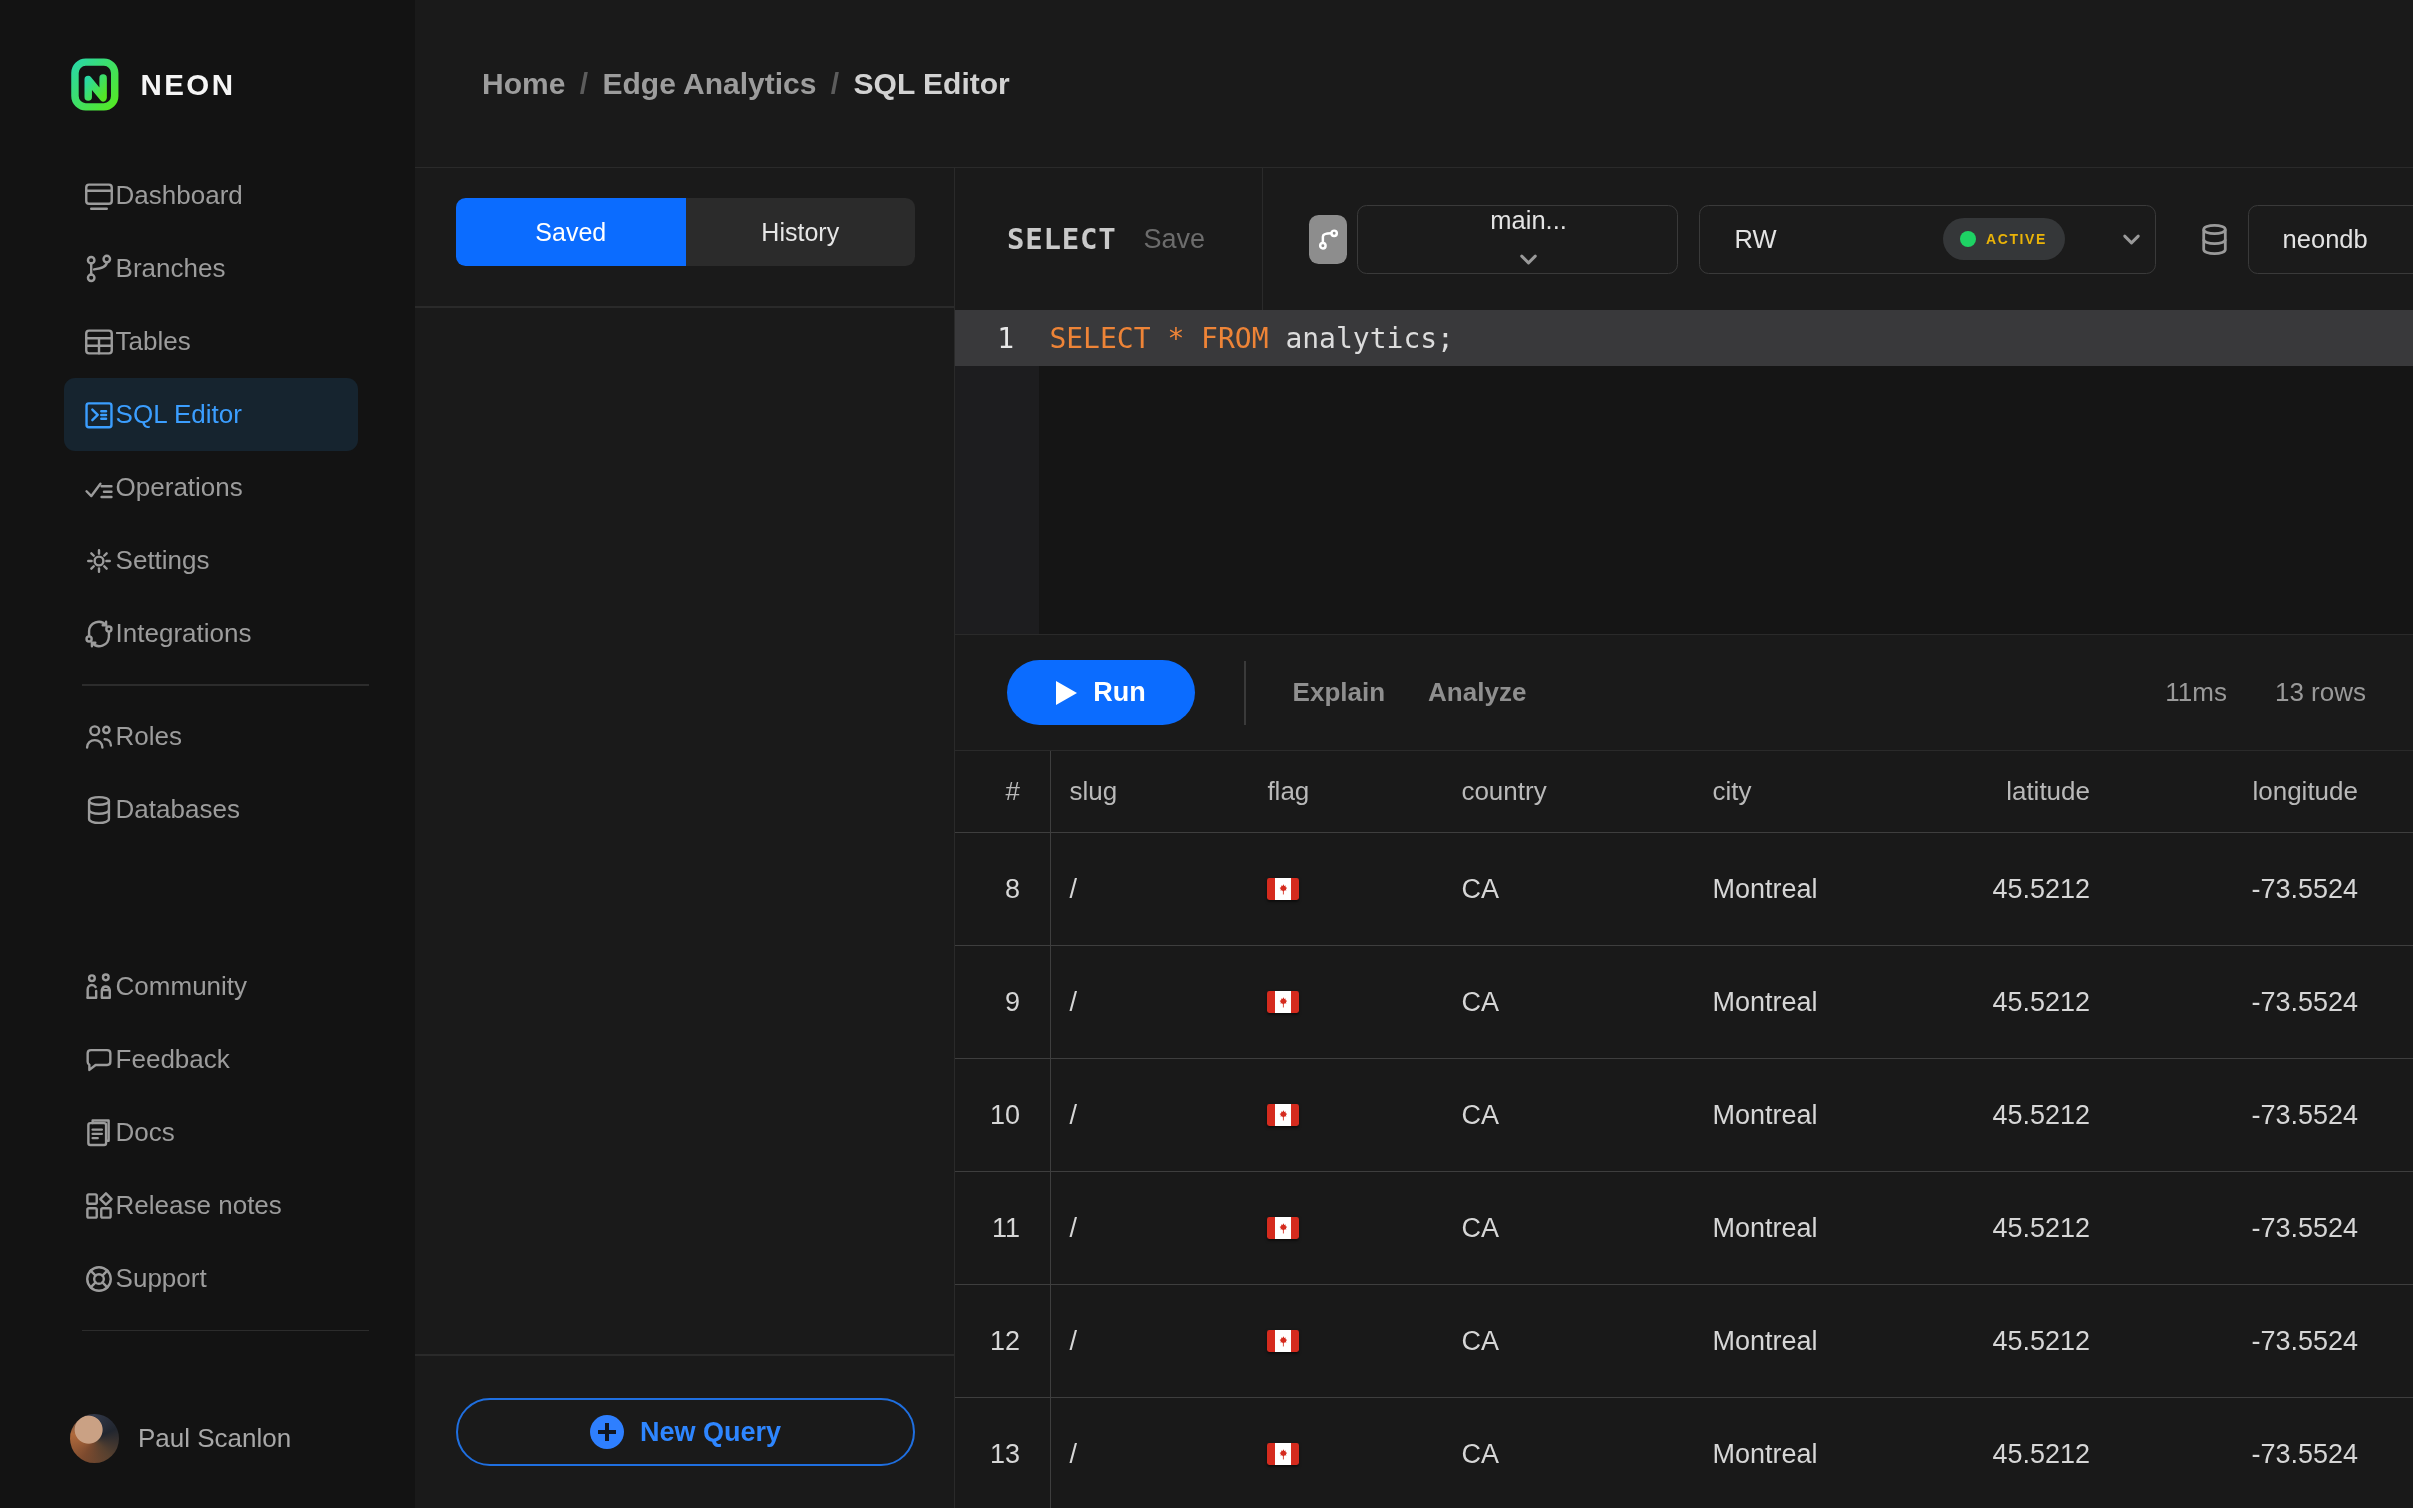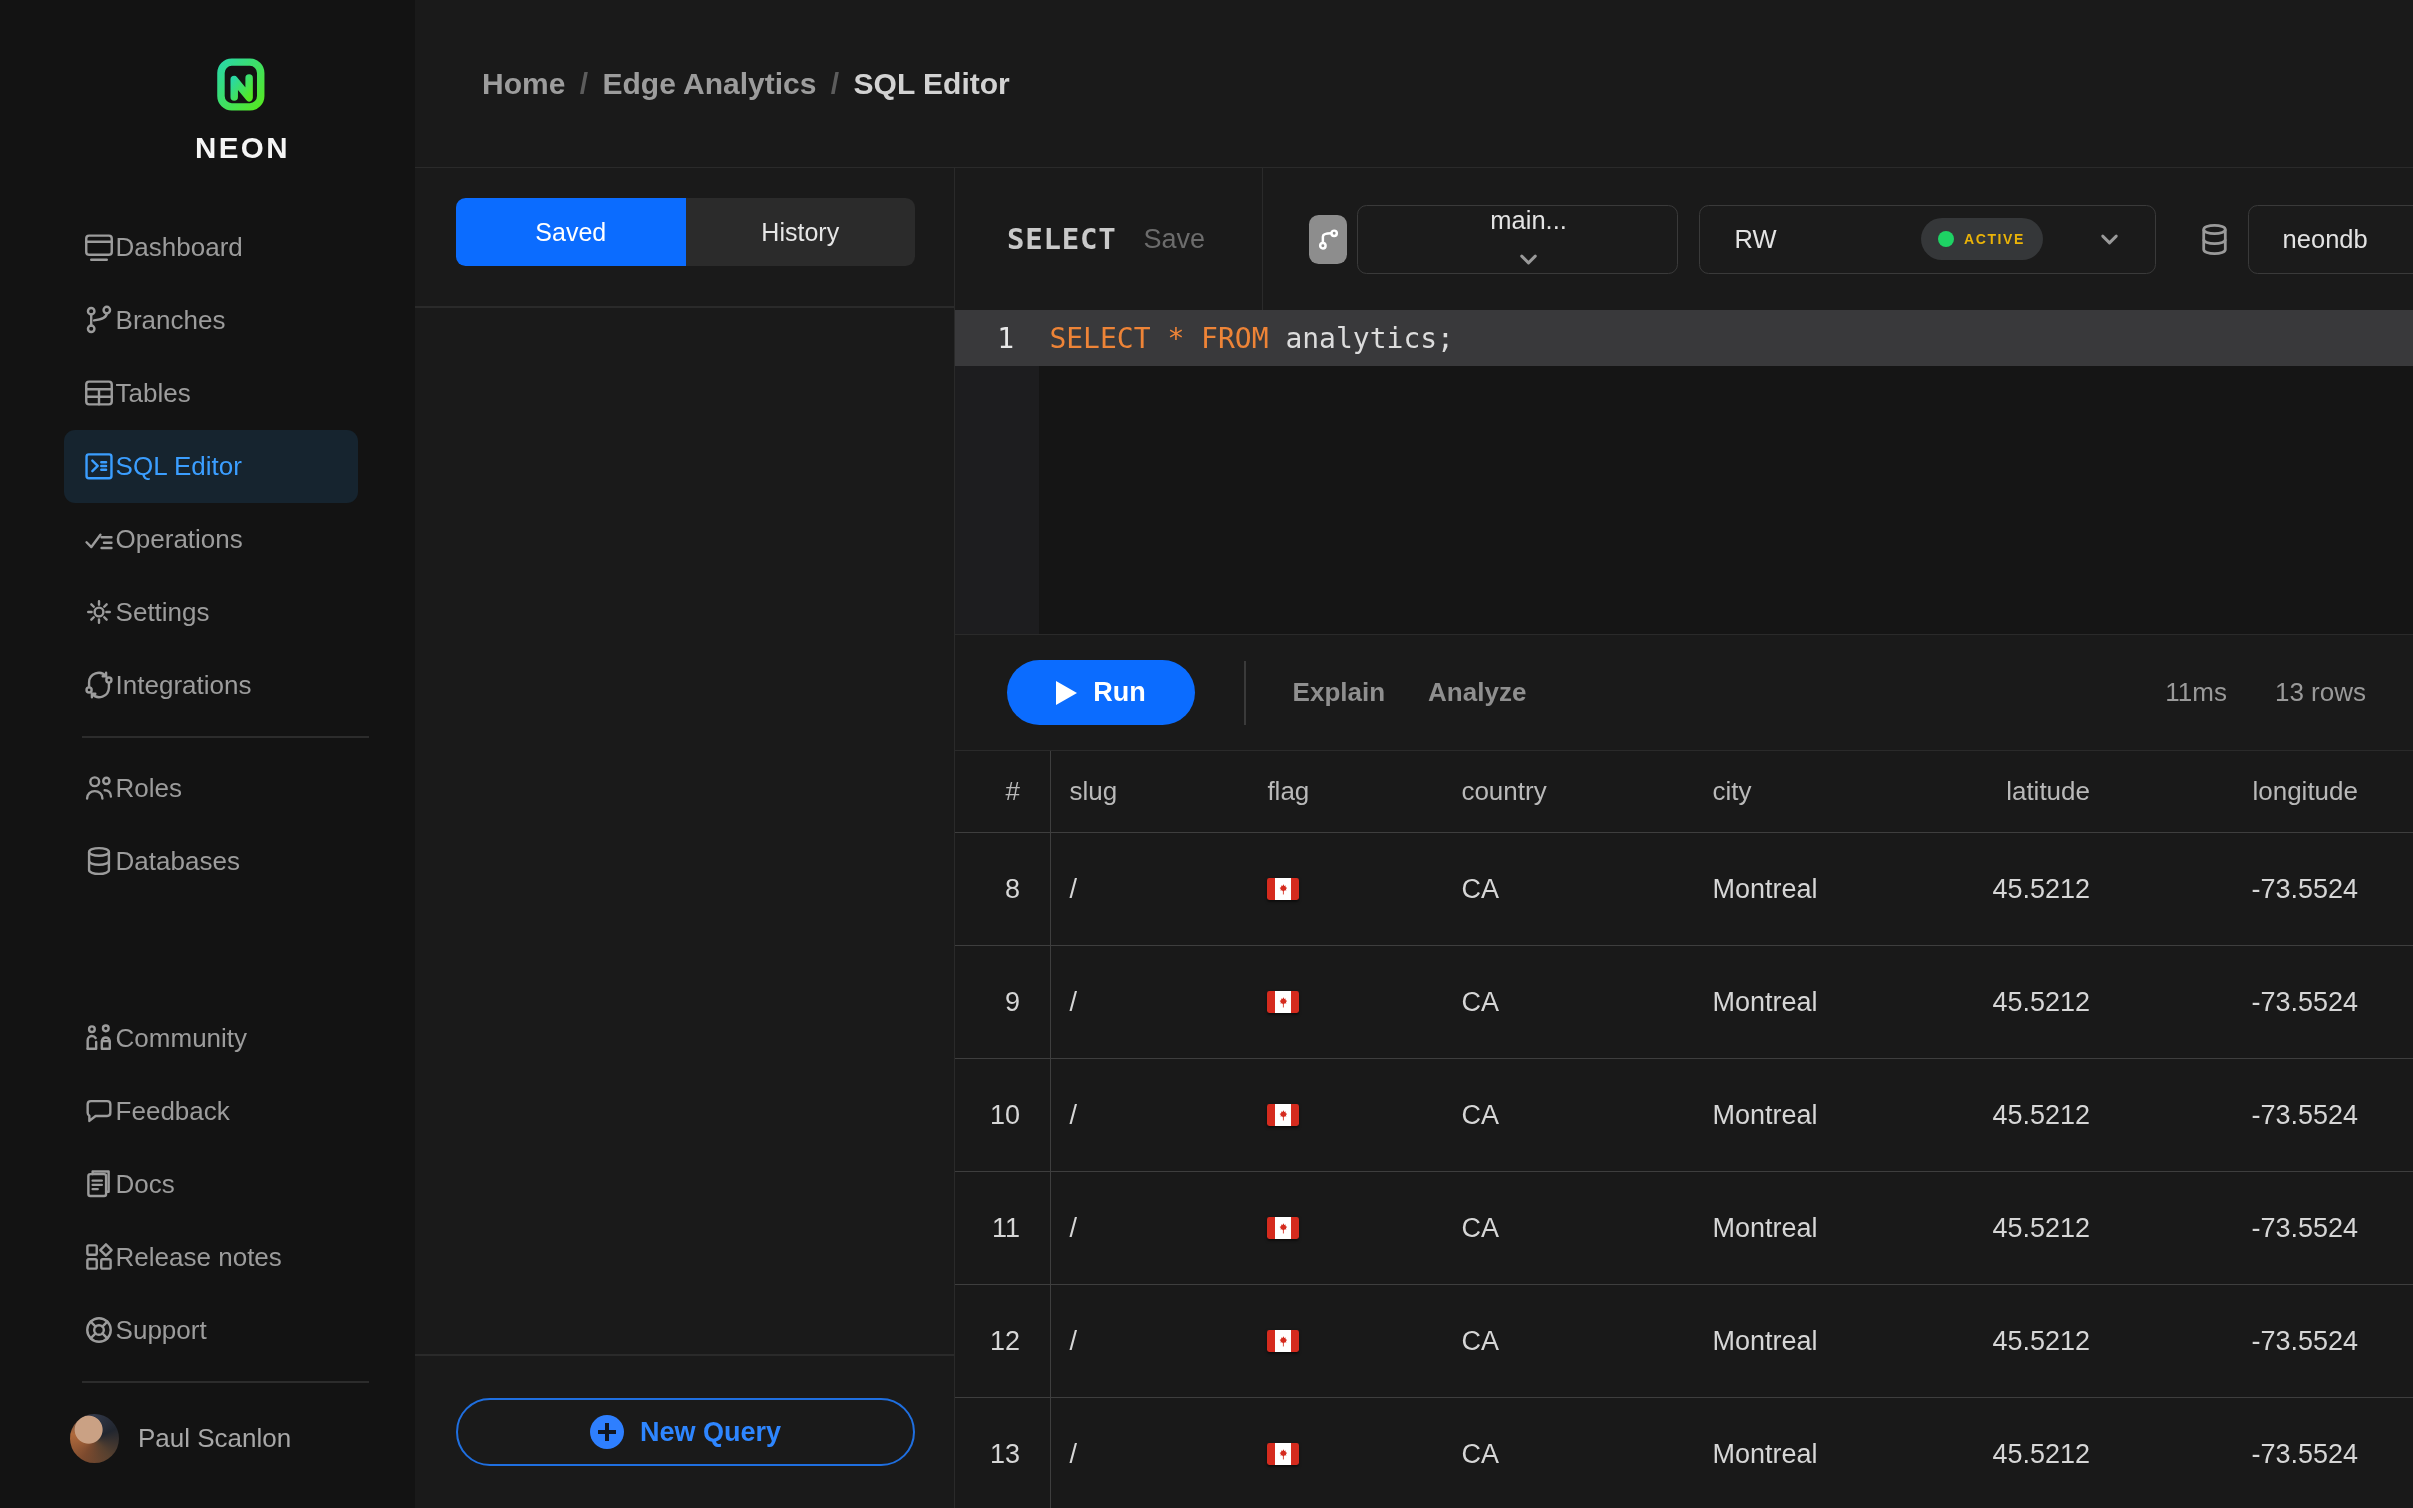--- a/index.html
+++ b/index.html
@@ -2,21 +2,21 @@
 <html style="font-size:12.8px"><head>
 <meta charset="utf-8">
 <style>
   * { margin:0; padding:0; box-sizing:border-box; }
   html,body { width:2413px; height:1508px; background:#111; }
   body { font-family:"Liberation Sans", sans-serif; overflow:hidden; }
   .app { width:2413px; height:1508px; display:flex; background:#1a1a1a; overflow:hidden; }
 
   
   .sidebar { width:415px; background:#131313; display:flex; flex-direction:column; flex:none; }
-  .logo-row { display:flex; align-items:center; gap:17.6px; margin:56px 0 0 70px;flex-direction:column; }
+  .logo-row { display:flex; align-items:center; gap:17.6px; margin:56px 0 0 70px; }
   .logo-mark { width:53px; height:57px; }
   .brand-name { color:#f5f5f5; font-size:29.5px; font-weight:700; letter-spacing:2.4px; }
   .nav { display:flex; flex-direction:column; padding:46px 0 0 64px; flex:1; }
   .nav-item { display:flex; align-items:center; width:294px; height:73px; padding-left:17.6px;
               border-radius:11.2px; color:#9c9c9c; cursor:pointer; flex:none; }
   .nav-item svg { width:34px; height:34px; flex:none; }
   .nav-item .lbl { font-size:26px; }
   .nav-item.active { background:#16242f; color:#3b9eff; }
   .nav-divider { width:287px; height:1.6px; background:#2c2c2c; margin:14.4px 0 14.4px 17.6px; flex:none; }
   .nav-spacer { height:104px; flex:none; }
@@ -66,21 +66,21 @@
   .save-btn { font-size:27px; color:#6c6c6c; cursor:pointer; background:none; border:none;
               font-family:inherit; }
   .eh-widgets { flex:1; display:flex; align-items:center; padding-left:46px; min-width:0; overflow:visible; }
   .branch-btn { width:38px; height:49px; border-radius:9.6px; background:#8d8d8d; flex:none;
                 display:flex; align-items:center; justify-content:center; margin-right:9.6px; cursor:pointer; }
   .branch-btn svg { width:27px; height:27px; }
   .selectbox { height:69px; border:1.6px solid #3a3a3a; border-radius:9.6px; display:flex; align-items:center;
                color:#e3e3e3; font-size:25.5px; cursor:pointer; flex:none; background:#1b1b1b; }
   .sel-branch { width:321px; padding:0 13px 0 36px;flex-direction:column; }
   .sel-branch .sel-label { flex:1; }
-  .sel-compute { width:457px; margin-left:21px; padding:0 32px 0 35px; }
+  .sel-compute { width:457px; margin-left:21px; padding:0 10px 0 35px; }
   .sel-db { width:223px; margin-left:15px; padding-left:34px; }
   .chev { width:27px; height:27px; flex:none; }
   .active-pill { margin-left:auto; height:42px; border-radius:21px; background:#353739; display:flex;
                  align-items:center; gap:9.6px; padding:0 17.6px; margin-right:53px; }
   .active-dot { width:16px; height:16px; border-radius:50%; background:#1ed264; }
   .active-txt { font-size:14px; font-weight:700; letter-spacing:1.6px; color:#eab308; }
   .db-icon { width:37px; height:37px; margin-left:40px; flex:none; }
 
   .code-area { height:324px; flex:none; position:relative; background:#151515; }
   .gutter-strip { position:absolute; left:0; top:0; bottom:0; width:84px; background:#1d1d1f; }

